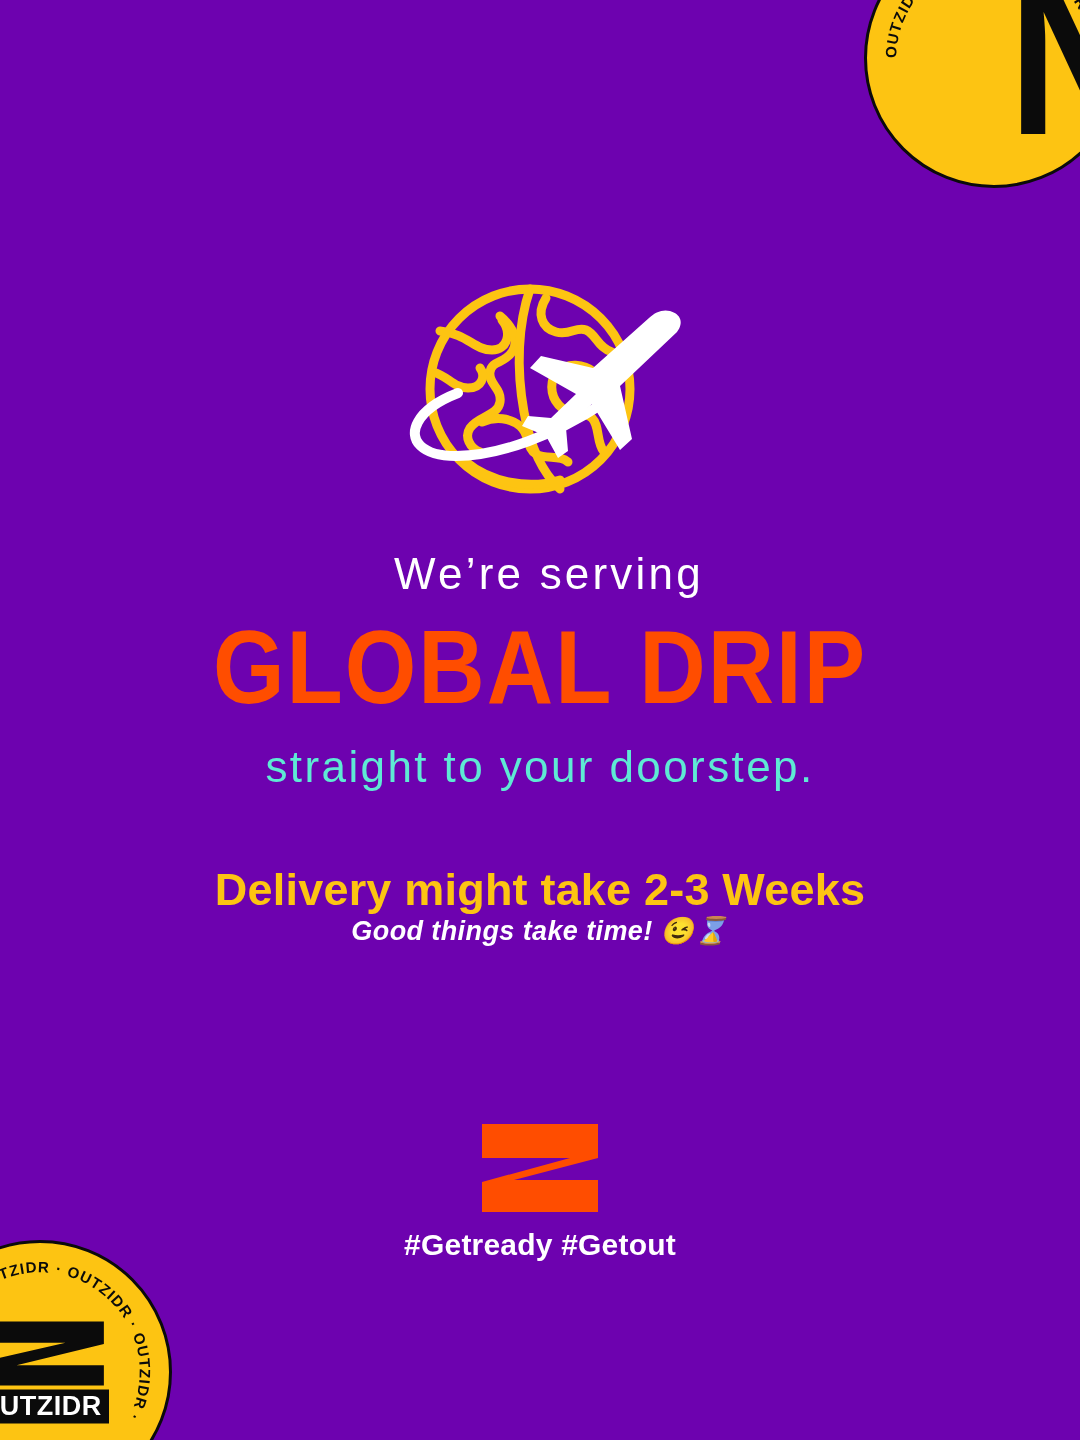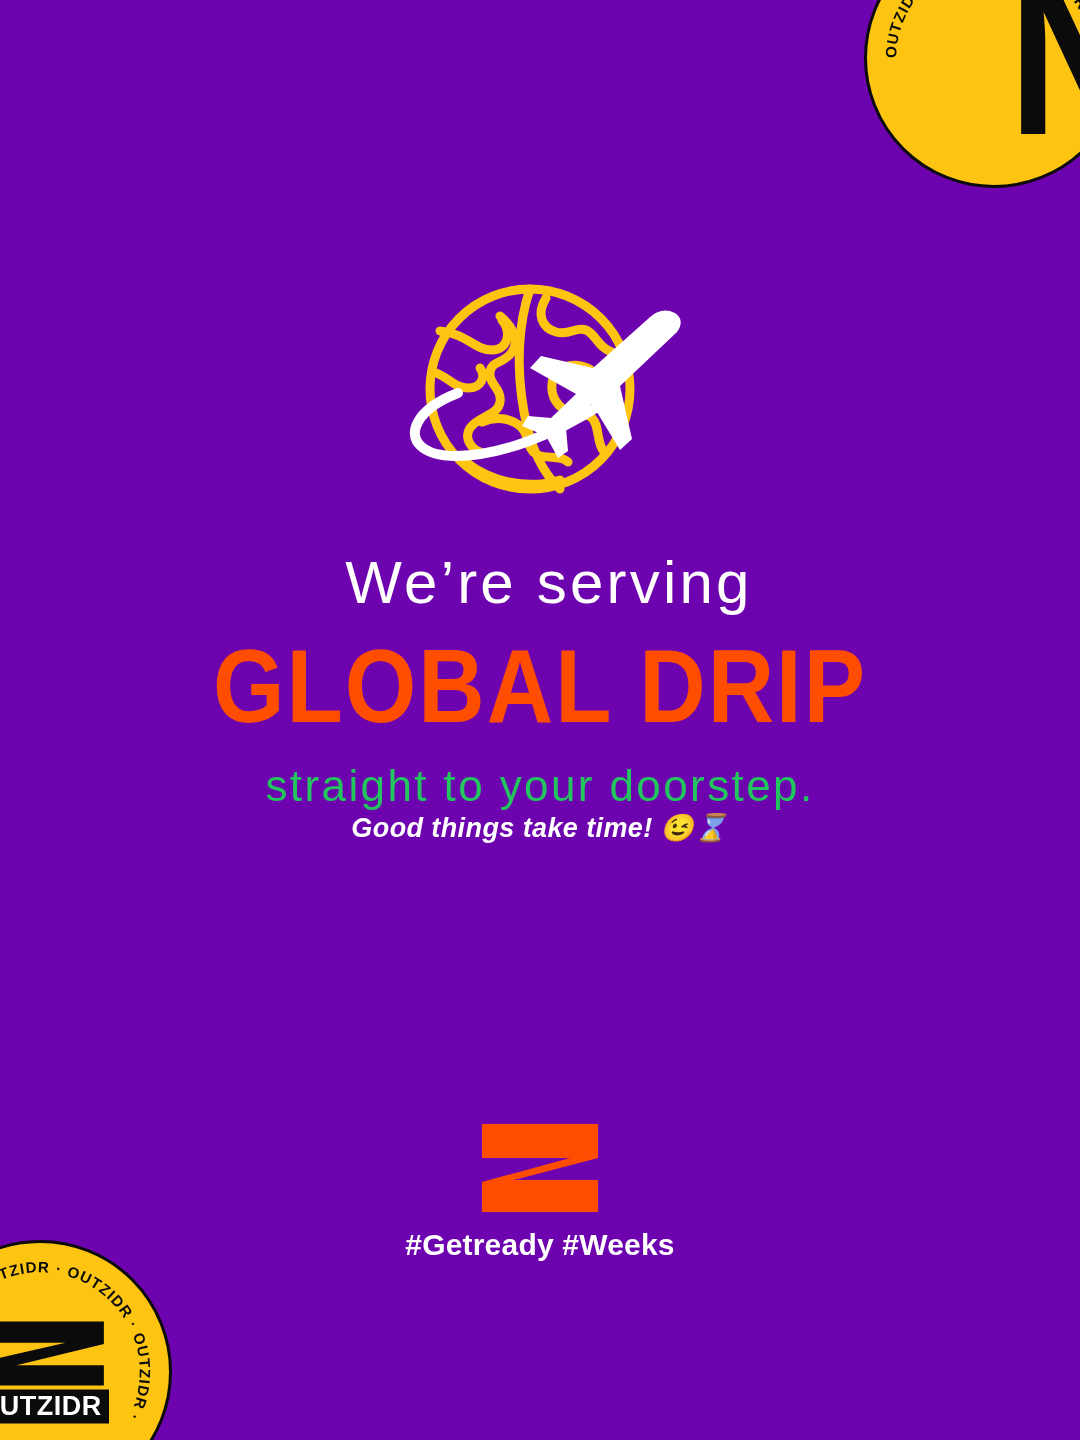--- a/index.html
+++ b/index.html
@@ -103,38 +103,38 @@
   
   #copy {
     position: absolute;
     left: 0;
     right: 0;
     top: 548px;
     text-align: center;
   }
   #headline-eyebrow {
     color: #ffffff;
-    font-size: 60px;
+    font-size: 44px;
     font-weight: 300;
     letter-spacing: 3.2px;
     line-height: 1.18;
     margin-left: 18px;
   }
   #headline-main {
     color: #ff4d00;
     font-size: 92px;
     font-weight: bold;
     letter-spacing: 2px;
     line-height: 1.08;
     margin-top: 12px;
     transform: scaleY(1.12);
     transform-origin: center top;
   }
   #headline-tail {
-    color: #22c55e;
+    color: #5eead4;
     font-size: 44px;
     font-weight: 300;
     letter-spacing: 2.4px;
     line-height: 1.18;
     margin-top: 30px;
   }
   #delivery-note {
     color: #fdc412;
     font-size: 45px;
     font-weight: bold;
@@ -204,28 +204,29 @@
                  L158 140 L181 142 L206 118 L160 92 L171 80 L223 92
                  L279 42 C285 36 293 33 300 35 Z"></path>
       </g>
     </svg>
   </div>
 
   <div id="copy">
     <div id="headline-eyebrow">We’re serving</div>
     <div id="headline-main">GLOBAL DRIP</div>
     <div id="headline-tail">straight to your doorstep.</div>
+    <div id="delivery-note">Delivery might take 2-3 Weeks</div>
     <div id="delivery-sub">Good things take time! 😉⌛</div>
   </div>
 
   <div id="footer-brand">
     <svg id="footer-logo" width="124" height="92" viewBox="0 0 124 92">
       <path d="M4 2 H120 V36 L36 58 H120 V90 H4 V60 L92 36 H4 Z" fill="#ff4d00"></path>
     </svg>
-    <div id="footer-tagline">#Getready #Weeks</div>
+    <div id="footer-tagline">#Getready #Getout</div>
   </div>
 
   <div id="badge-top-right" class="badge">
     <div class="badge-ring">
       <svg viewBox="0 0 260 260" aria-hidden="true">
         <defs>
           <path id="ring-path-tr" d="M130,130 m-100,0 a100,100 0 1,1 200,0 a100,100 0 1,1 -200,0"></path>
         </defs>
         <text>
           <textPath href="#ring-path-tr" startOffset="0">OUTZIDR · OUTZIDR · OUTZIDR · OUTZIDR · </textPath>

